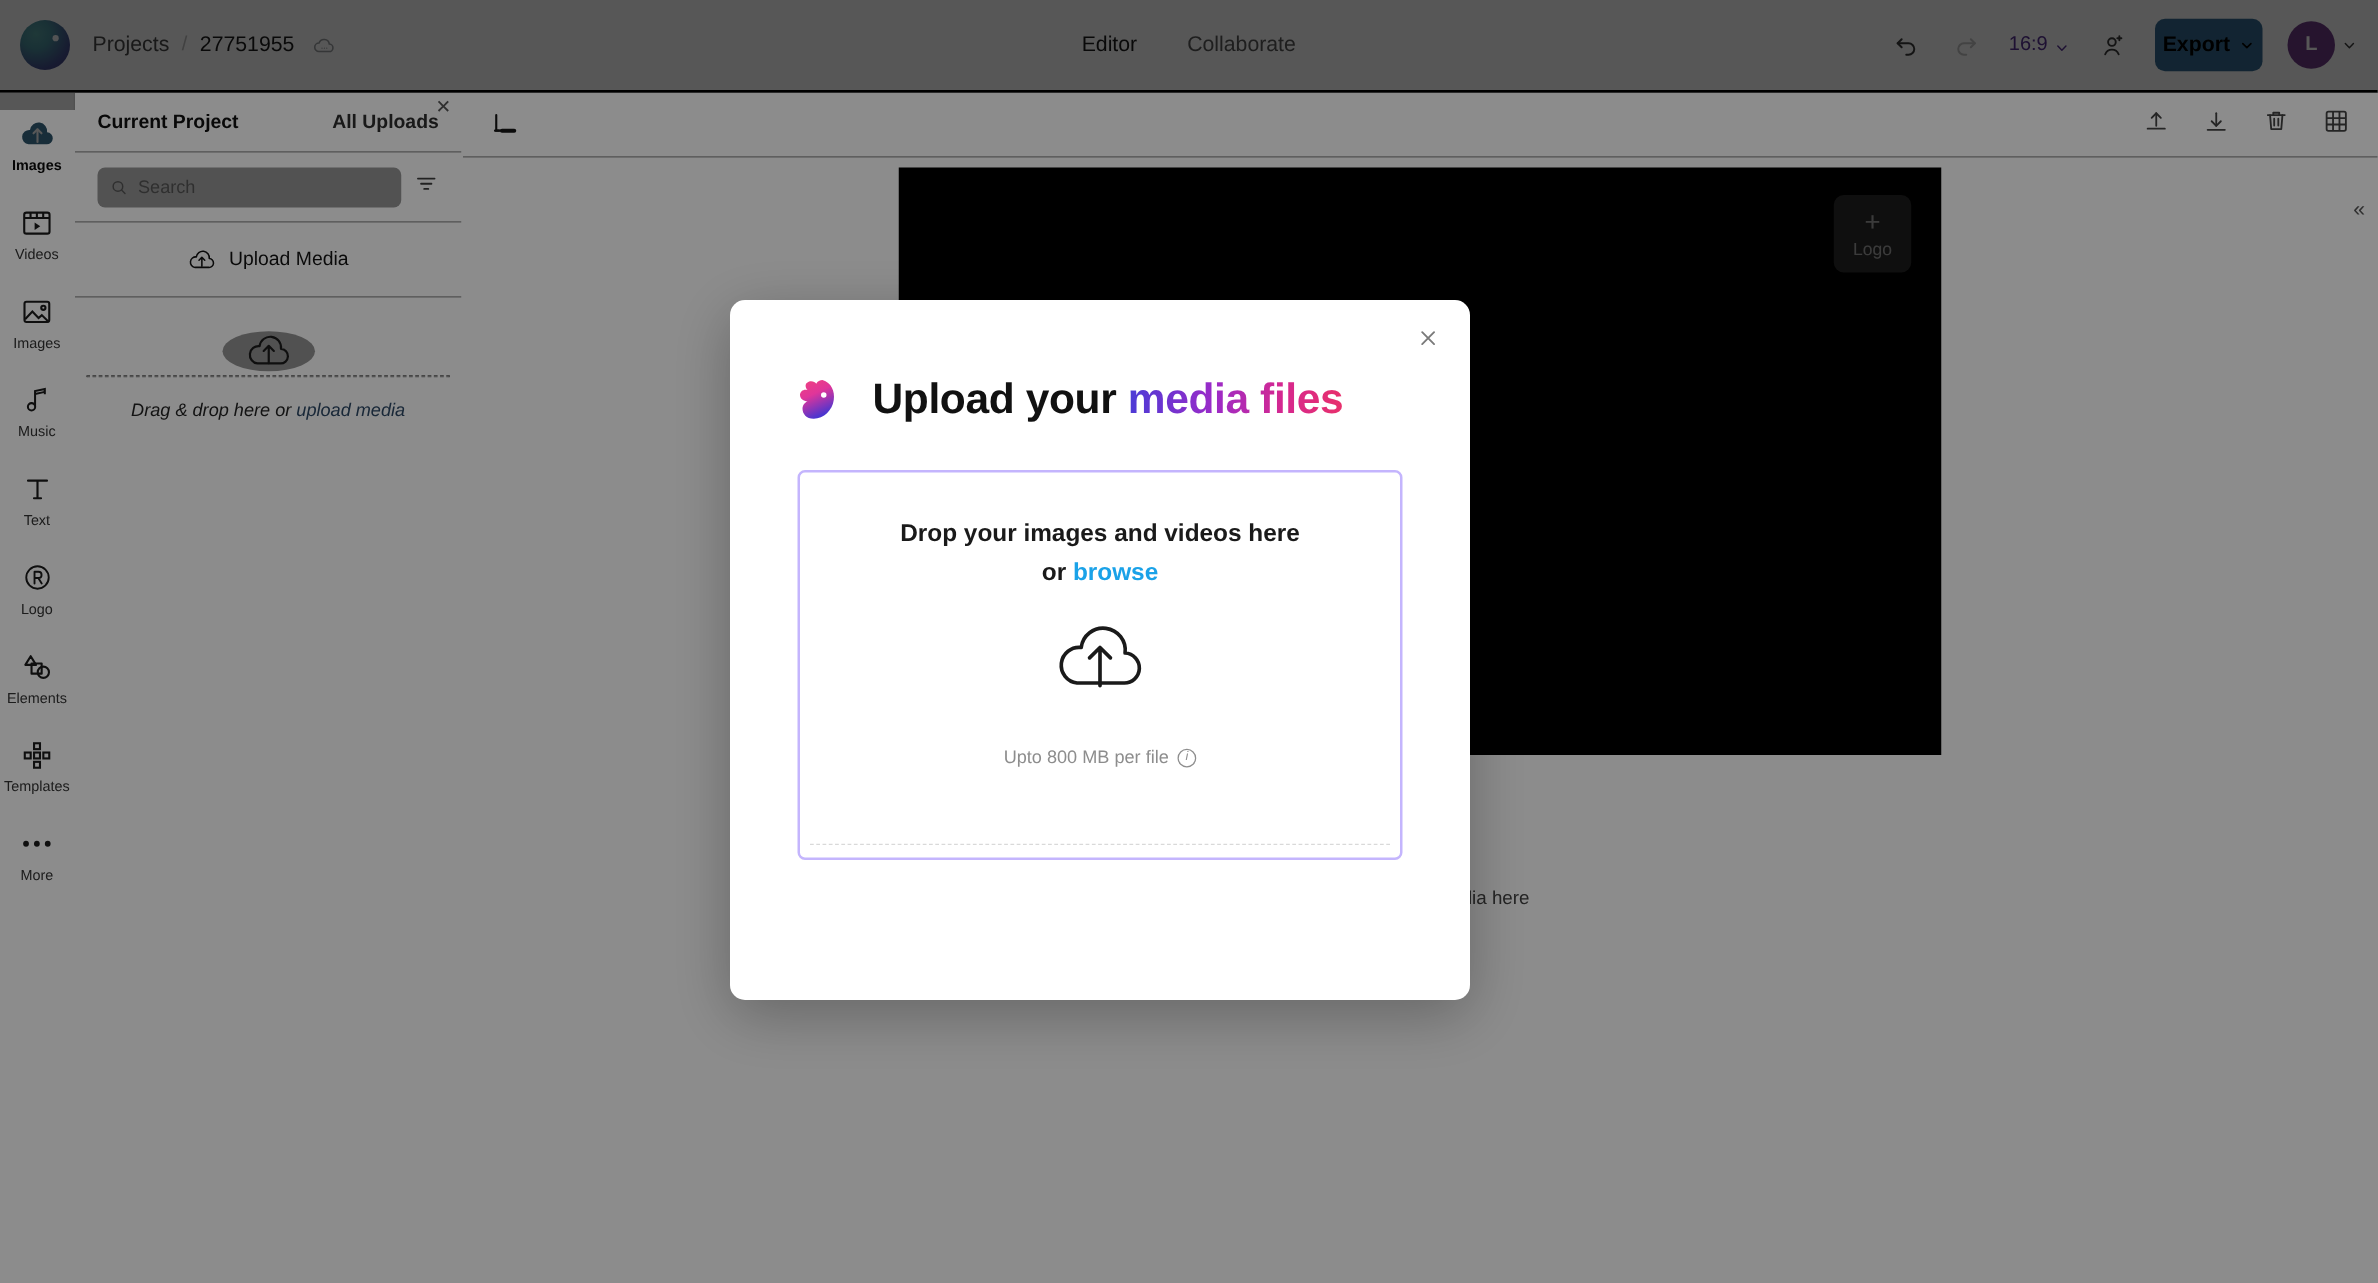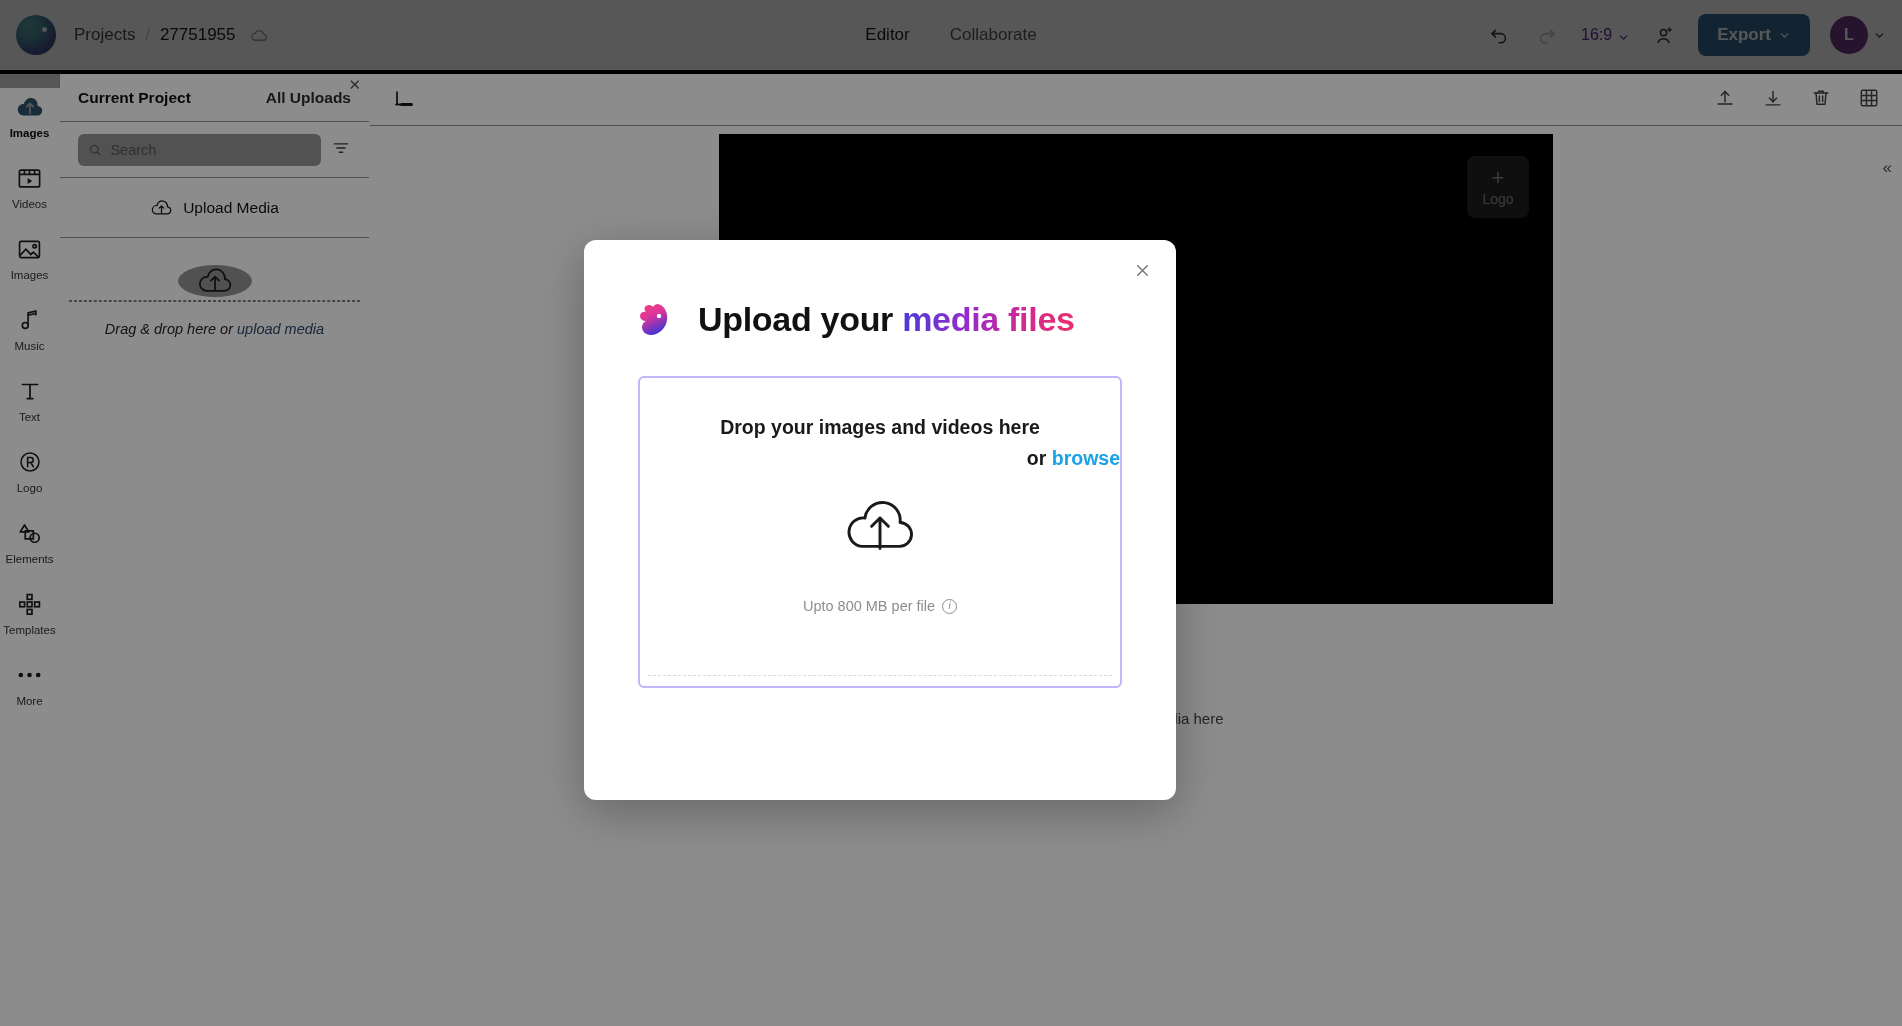--- a/index.html
+++ b/index.html
@@ -16,21 +16,21 @@
   }
 
   
   .dimmed { filter: brightness(0.62) saturate(0.55); }
 
   
   .header {
     position: absolute; top: 0; left: 0; right: 0; height: 74px;
     background: #ffffff;
     display: flex; align-items: center;
-    border-bottom: 4px solid #000000;
+    border-bottom: 2px solid #000000;
     z-index: 5;
   }
   .brand-logo {
     margin-left: 16px; width: 40px; height: 40px;
     border-radius: 50%;
     background: radial-gradient(circle at 32% 28%, #2bb3b0 0%, #1f9bb5 30%, #3a4fc0 70%, #4438b8 100%);
     position: relative;
   }
   .brand-logo::after {
     content: ""; position: absolute; right: 9px; top: 12px;
@@ -58,23 +58,23 @@
     width: 28px; height: 28px; display: flex; align-items: center; justify-content: center;
     color: #3c3c3c; cursor: pointer;
   }
   .icon-btn.disabled { color: #c5c5c5; }
   .ratio-pill {
     display: flex; align-items: flex-end; gap: 5px;
     font-size: 16px; color: #6d28d9; cursor: pointer;
   }
   .export-btn {
     display: flex; align-items: center; gap: 7px;
-    background: #1274b8; color: #ffffff;
+    background: #1274b8; color: #000000;
     font-size: 17px; font-weight: 600;
-    padding: 11px 19px; border-radius: 8px; cursor: pointer;
+    padding: 11px 6px; border-radius: 8px; cursor: pointer;
   }
   .avatar-wrap { display: flex; align-items: center; gap: 5px; cursor: pointer; }
   .avatar {
     width: 38px; height: 38px; border-radius: 50%;
     background: #8e2fb8;
     display: flex; align-items: center; justify-content: center;
     color: #ffffff; font-size: 16px; font-weight: 600;
   }
 
   
@@ -224,21 +224,21 @@
   .dropzone {
     position: absolute; left: 54px; right: 54px; top: 136px; height: 312px;
     border: 2px solid #c4b5fd; border-radius: 6px;
     background: #ffffff;
   }
   .dz-line1 {
     text-align: center; margin-top: 38px;
     font-size: 19.5px; font-weight: 700; color: #1a1a1a;
   }
   .dz-line2 {
-    text-align: right; margin-top: 8px;
+    text-align: center; margin-top: 8px;
     font-size: 19.5px; font-weight: 700; color: #1a1a1a;
   }
   .dz-browse { color: #1aa2e8; cursor: pointer; }
   .dz-cloud { display: flex; justify-content: center; margin-top: 26px; color: #1a1a1a; }
   .dz-note {
     display: flex; align-items: center; justify-content: center; gap: 7px;
     margin-top: 38px; font-size: 14.5px; color: #8d8d8d;
   }
   .dz-divider {
     position: absolute; left: 8px; right: 8px; bottom: 10px;

